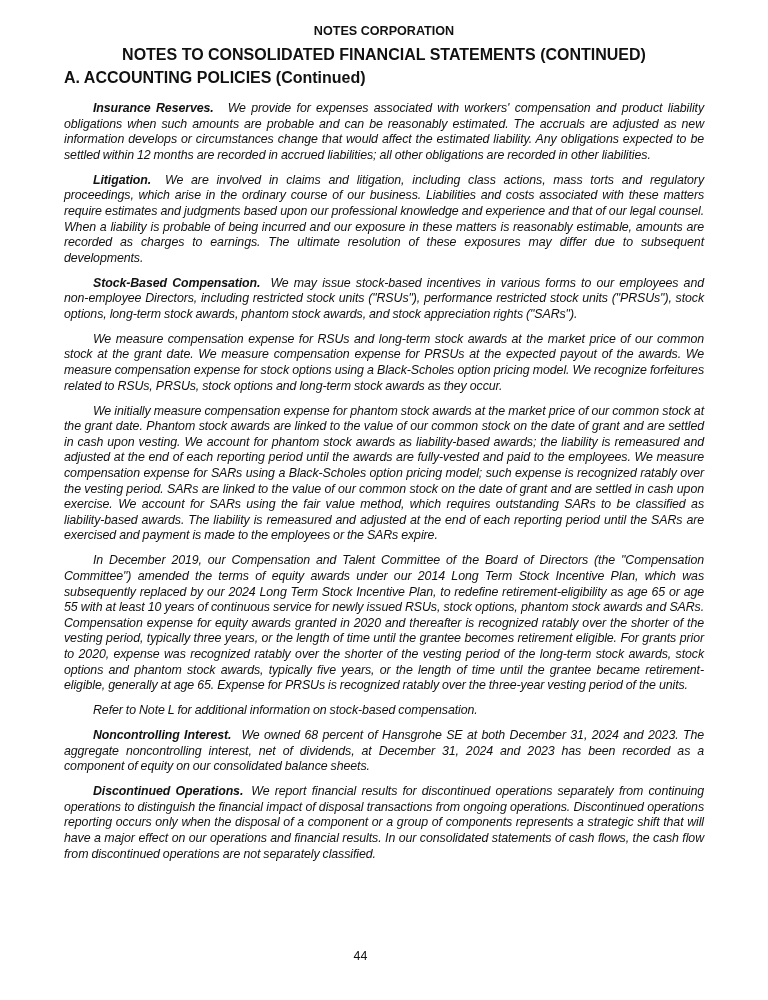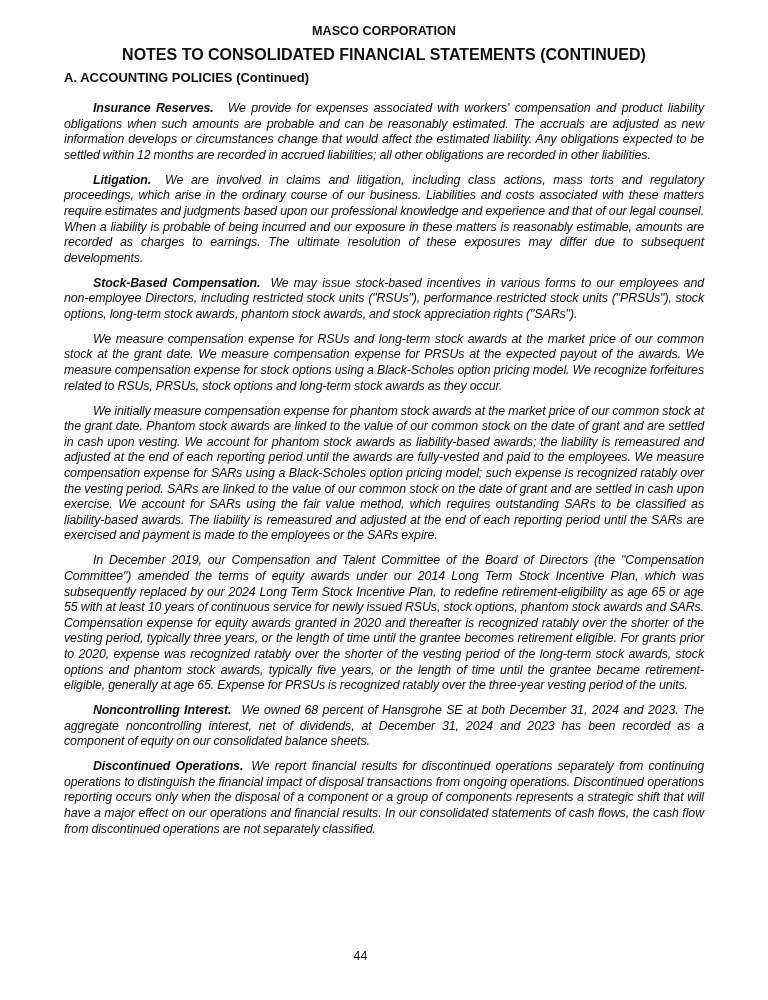--- a/index.html
+++ b/index.html
@@ -10,21 +10,21 @@
   .page { position: absolute; left: 64px; top: 20px; width: 640px; }
   .company {
     text-align: center; font-weight: bold; font-size: 12.6px;
     margin: 3px 0 0 0; height: 16px; line-height: 16px;
   }
   .notes-title {
     text-align: center; font-weight: bold; font-size: 16px;
     margin: 8px 0 0 0; height: 16px; line-height: 16px;
   }
   .section-title {
-    font-weight: bold; font-size: 13px; margin: 7px 0 0 0;
+    font-weight: bold; font-size: 16px; margin: 7px 0 0 0;
     height: 16px; line-height: 16px;
   }
   p {
     margin: 0; font-size: 12.4px; line-height: 15.6px;
     text-align: justify; text-indent: 29px; letter-spacing: -0.1px;
     word-spacing: -0.3px;
     font-style: italic;
   }
   p + p { margin-top: 9.4px; }
   .first-p { margin-top: 15px !important; }
@@ -32,35 +32,36 @@
   .gap { display: inline-block; width: 14px; }
   .page-number {
     position: absolute; left: 0; width: 721px; top: 949px;
     text-align: center; font-size: 12.4px;
   }
 </style>
 </head>
 <body>
 
 <div class="page">
-  <div class="company">MASCO CORPORATION</div>
+  <div class="company">NOTES CORPORATION</div>
   <div class="notes-title">NOTES TO CONSOLIDATED FINANCIAL STATEMENTS (CONTINUED)</div>
   <div class="section-title">A. ACCOUNTING POLICIES (Continued)</div>
 
   <p class="first-p"><span class="heading-inline">Insurance Reserves.</span><span class="gap"></span><span>We provide for expenses associated with workers' compensation and product liability obligations when such amounts are probable and can be reasonably estimated. The accruals are adjusted as new information develops or circumstances change that would affect the estimated liability.  Any obligations expected to be settled within 12 months are recorded in accrued liabilities; all other obligations are recorded in other liabilities.</span></p>
 
   <p><span class="heading-inline">Litigation.</span><span class="gap"></span><span>We are involved in claims and litigation, including class actions, mass torts and regulatory proceedings, which arise in the ordinary course of our business. Liabilities and costs associated with these matters require estimates and judgments based upon our professional knowledge and experience and that of our legal counsel. When a liability is probable of being incurred and our exposure in these matters is reasonably estimable, amounts are recorded as charges to earnings. The ultimate resolution of these exposures may differ due to subsequent developments.</span></p>
 
   <p><span class="heading-inline">Stock-Based Compensation.</span><span class="gap" style="width:10px"></span><span>We may issue stock-based incentives in various forms to our employees and non-employee Directors, including restricted stock units ("RSUs"), performance restricted stock units ("PRSUs"), stock options, long-term stock awards, phantom stock awards, and stock appreciation rights ("SARs").</span></p>
 
   <p><span>We measure compensation expense for RSUs and long-term stock awards at the market price of our common stock at the grant date. We measure compensation expense for PRSUs at the expected payout of the awards.  We measure compensation expense for stock options using a Black-Scholes option pricing model. We recognize forfeitures related to RSUs, PRSUs, stock options and long-term stock awards as they occur.</span></p>
 
   <p><span>We initially measure compensation expense for phantom stock awards at the market price of our common stock at the grant date. Phantom stock awards are linked to the value of our common stock on the date of grant and are settled in cash upon vesting. We account for phantom stock awards as liability-based awards; the liability is remeasured and adjusted at the end of each reporting period until the awards are fully-vested and paid to the employees. We measure compensation expense for SARs using a Black-Scholes option pricing model; such expense is recognized ratably over the vesting period. SARs are linked to the value of our common stock on the date of grant and are settled in cash upon exercise. We account for SARs using the fair value method, which requires outstanding SARs to be classified as liability-based awards. The liability is remeasured and adjusted at the end of each reporting period until the SARs are exercised and payment is made to the employees or the SARs expire.</span></p>
 
   <p><span>In December 2019, our Compensation and Talent Committee of the Board of Directors (the "Compensation Committee") amended the terms of equity awards under our 2014 Long Term Stock Incentive Plan, which was subsequently replaced by our 2024 Long Term Stock Incentive Plan, to redefine retirement-eligibility as age 65 or age 55 with at least 10 years of continuous service for newly issued RSUs, stock options, phantom stock awards and SARs. Compensation expense for equity awards granted in 2020 and thereafter is recognized ratably over the shorter of the vesting period, typically three years, or the length of time until the grantee becomes retirement eligible. For grants prior to 2020, expense was recognized ratably over the shorter of the vesting period of the long-term stock awards, stock options and phantom stock awards, typically five years, or the length of time until the grantee became retirement-eligible, generally at age 65. Expense for PRSUs is recognized ratably over the three-year vesting period of the units.</span></p>
 
+  <p><span>Refer to Note L for additional information on stock-based compensation.</span></p>
 
   <p><span class="heading-inline">Noncontrolling Interest.</span><span class="gap" style="width:10px"></span><span>We owned 68 percent of Hansgrohe SE at both December 31, 2024 and 2023. The aggregate noncontrolling interest, net of dividends, at December 31, 2024 and 2023 has been recorded as a component of equity on our consolidated balance sheets.</span></p>
 
   <p><span class="heading-inline">Discontinued Operations.</span><span class="gap" style="width:8px"></span><span>We report financial results for discontinued operations separately from continuing operations to distinguish the financial impact of disposal transactions from ongoing operations. Discontinued operations reporting occurs only when the disposal of a component or a group of components represents a strategic shift that will have a major effect on our operations and financial results. In our consolidated statements of cash flows, the cash flow from discontinued operations are not separately classified.</span></p>
 </div>
 
 <div class="page-number">44</div>
 
 </body></html>

